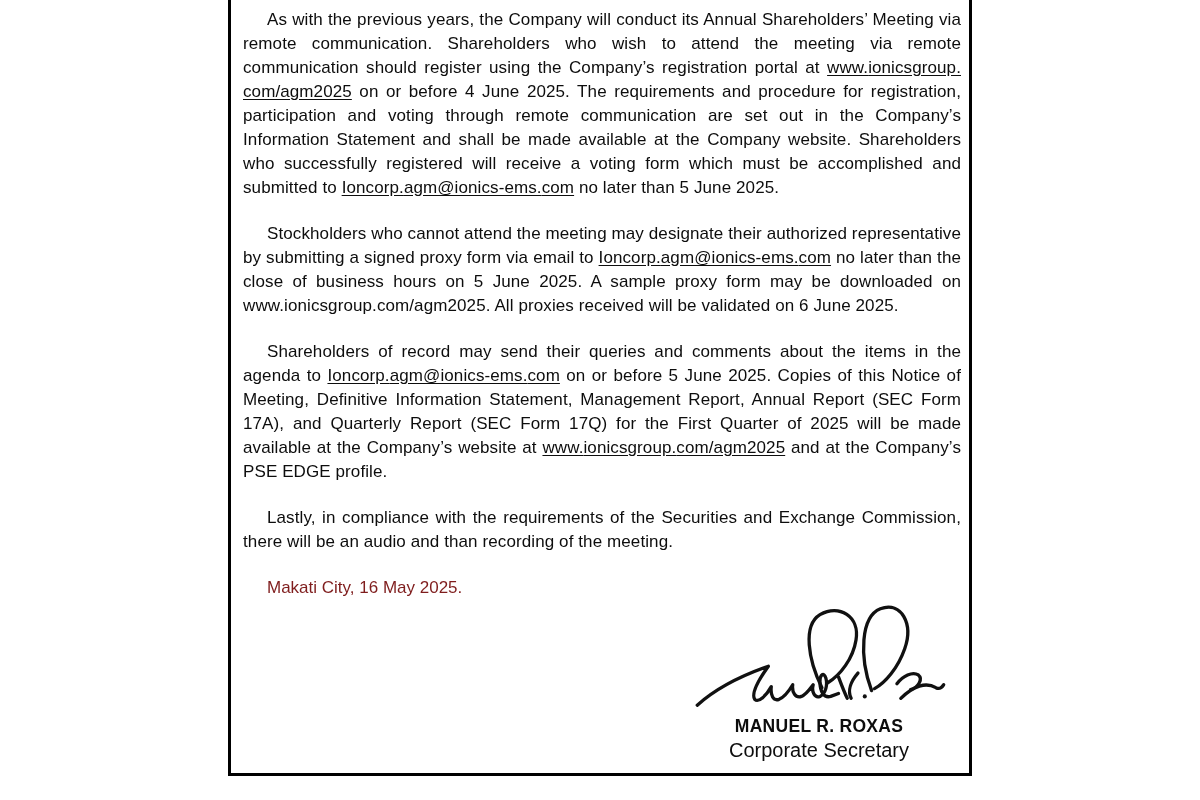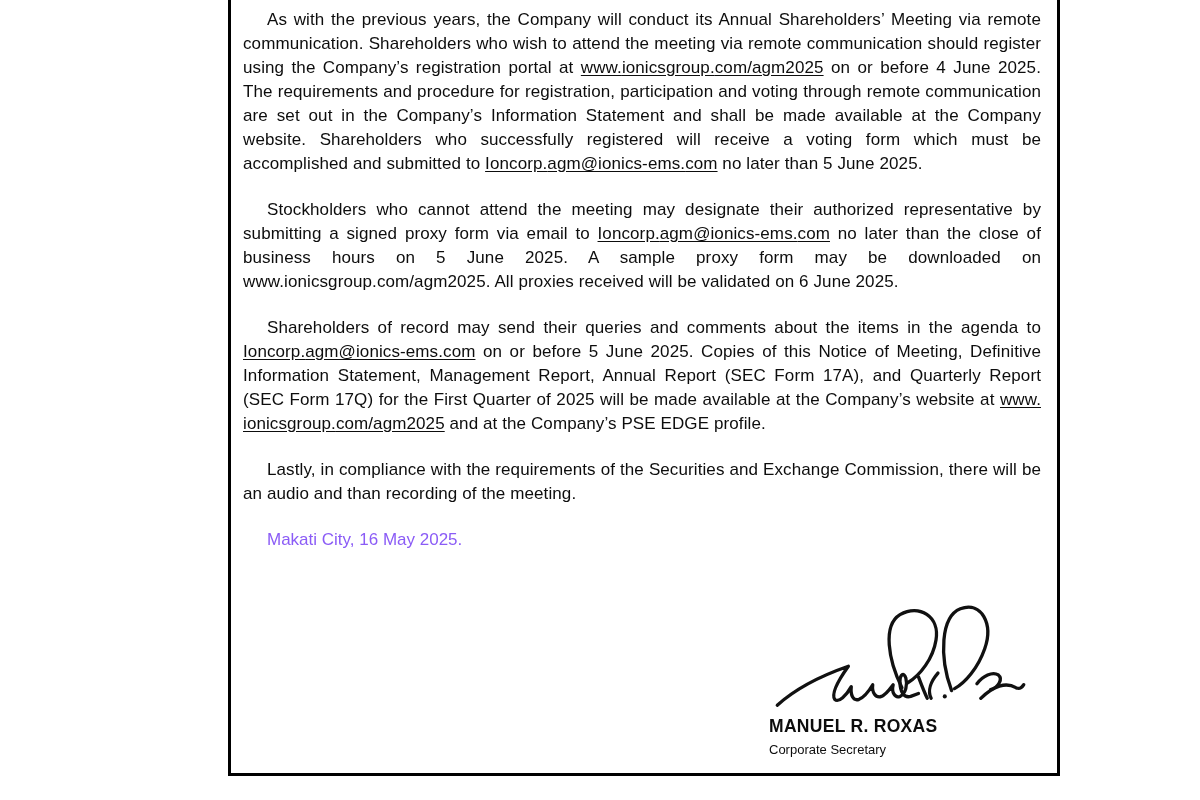--- a/index.html
+++ b/index.html
@@ -14,27 +14,27 @@
   .page {
     position: relative;
     width: 1200px;
     height: 800px;
     background: #ffffff;
   }
   .doc-box {
     position: absolute;
     left: 228px;
     top: 0;
-    width: 832px;
+    width: 744px;
     height: 776px;
     box-sizing: border-box;
     border: 3px solid #000000;
     border-top: none;
     background: #ffffff;
-    padding: 8px 16px 0 12px;
+    padding: 8px 8px 0 12px;
   }
   .para {
     margin: 0 0 22px 0;
     text-align: justify;
     text-indent: 24px;
     font-size: 17px;
     line-height: 24px;
     color: #0d0d0d;
     letter-spacing: 0.1px;
   }
@@ -42,44 +42,44 @@
     text-decoration: underline;
     text-underline-offset: 2px;
     color: #0d0d0d;
     cursor: pointer;
   }
   .dateline {
     margin: 0;
     text-indent: 24px;
     font-size: 17px;
     line-height: 24px;
-    color: #8b5cf6;
+    color: #7f1d1d;
   }
   .signature-block {
     position: absolute;
     top: 600px;
-    right: 28px;
+    right: 20px;
     width: 260px;
-    text-align: left;
+    text-align: center;
   }
   .signature-svg {
     display: block;
     width: 260px;
     height: 112px;
     margin: 0 auto 2px auto;
   }
   .signatory-name {
     font-weight: 700;
     font-size: 17.5px;
     line-height: 24px;
     color: #0d0d0d;
     letter-spacing: 0.3px;
   }
   .signatory-title {
-    font-size: 13px;
+    font-size: 20px;
     line-height: 24px;
     color: #0d0d0d;
   }
 </style>
 </head>
 <body>
 
 <div class="page">
   <div class="doc-box">
 

